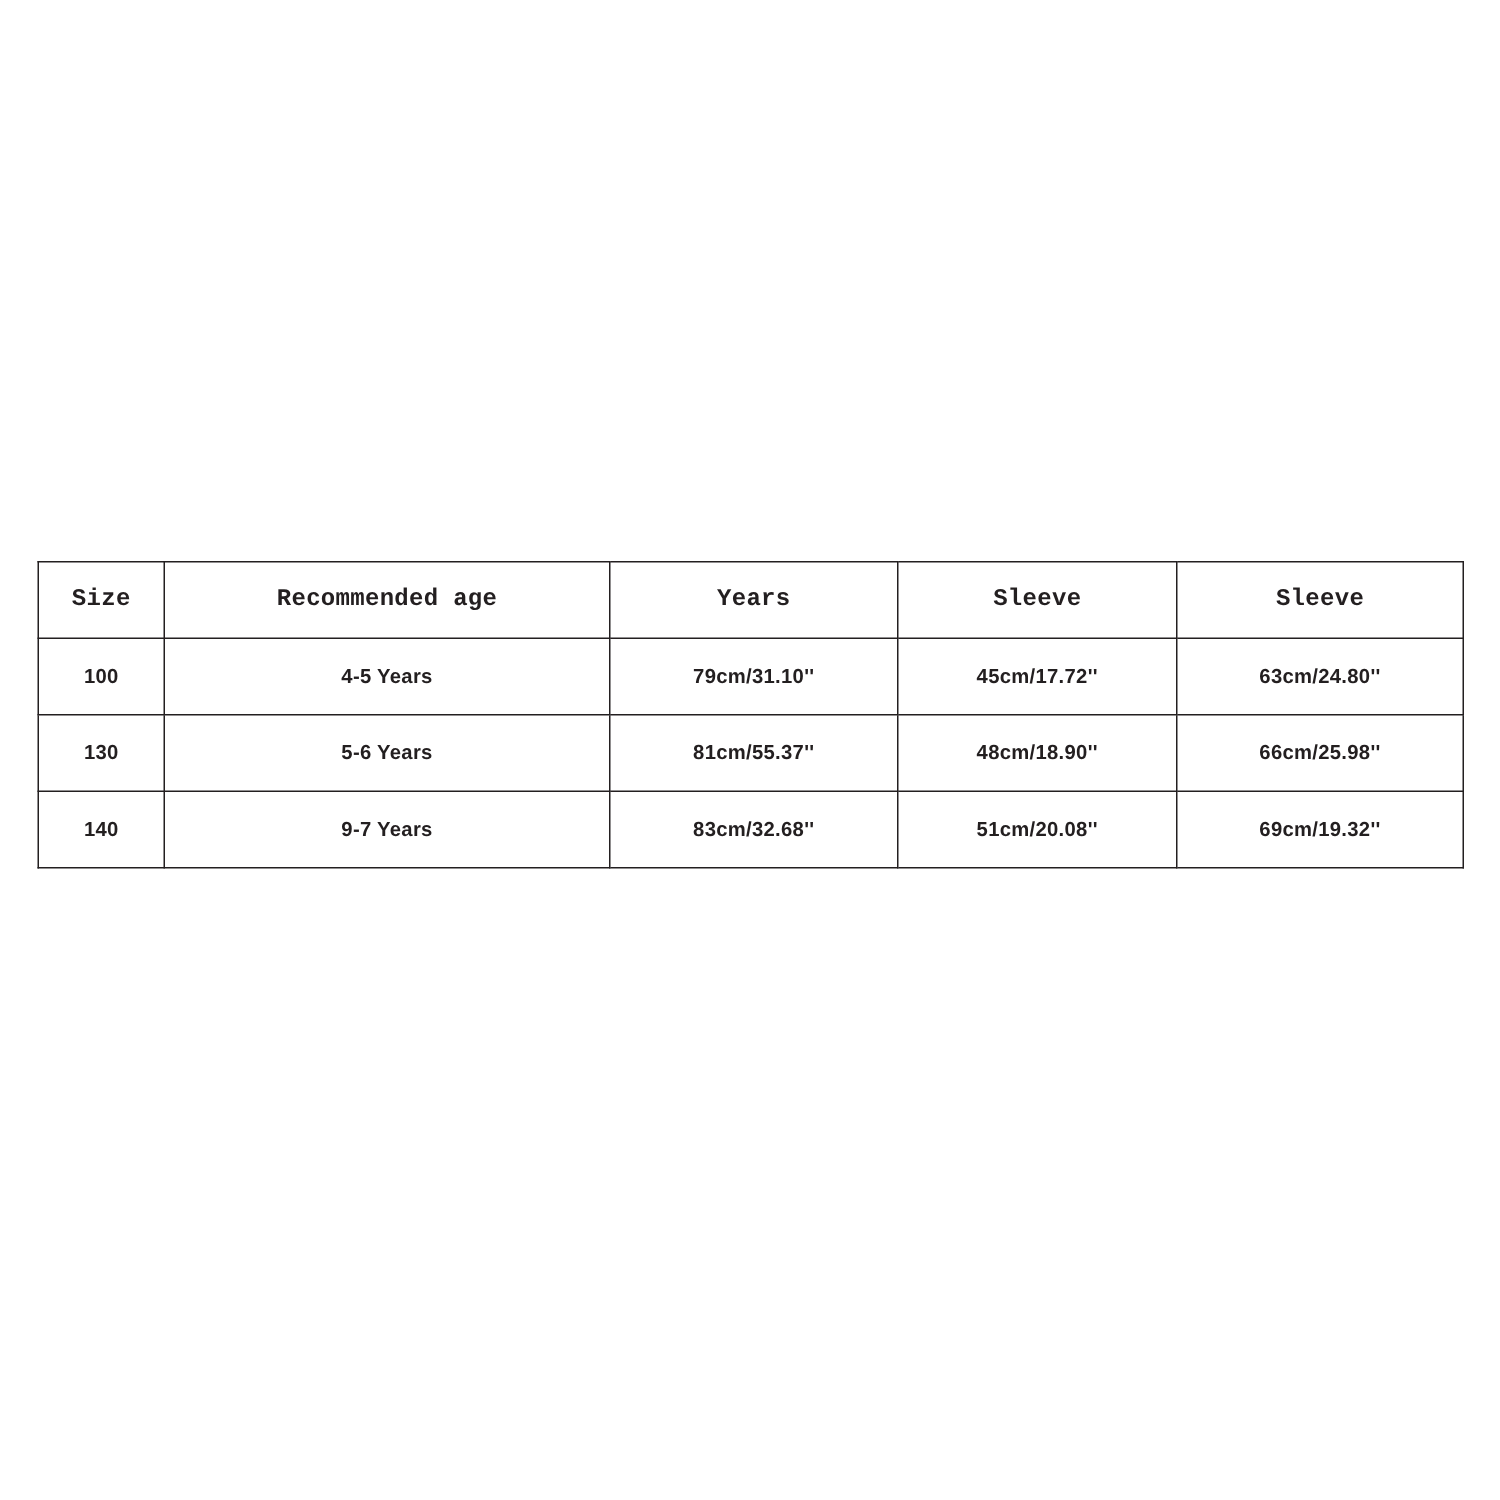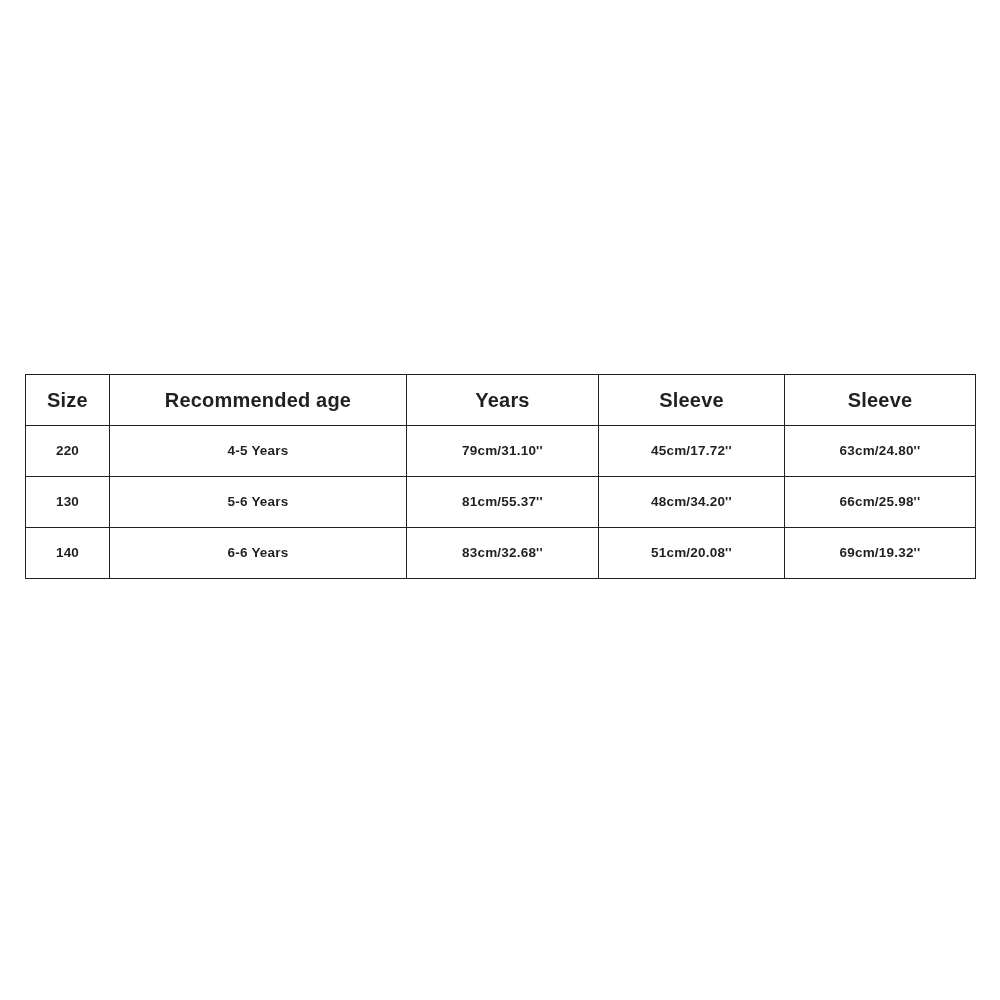--- a/index.html
+++ b/index.html
@@ -33,21 +33,22 @@
     padding: 0 4px;
     text-align: center;
     vertical-align: middle;
     font-size: 13.5px;
     font-weight: bold;
     color: #231f20;
     letter-spacing: 0.2px;
     line-height: 1.2;
   }
   table.size-chart th {
-    font-size: 20px;
+    font-size: 16px;
+    font-family: Liberation Mono, monospace;
   }
   col.c-size     { width: 84px; }
   col.c-age      { width: 297px; }
   col.c-bust     { width: 192px; }
   col.c-sleeve   { width: 186px; }
   col.c-length   { width: 191px; }
 </style>
 </head>
 <body>
 
@@ -64,35 +65,35 @@
       <tr>
         <th>Size</th>
         <th>Recommended age</th>
         <th>Years</th>
         <th>Sleeve</th>
         <th>Sleeve</th>
       </tr>
     </thead>
     <tbody>
       <tr>
-        <td>220</td>
+        <td>100</td>
         <td>4-5 Years</td>
         <td>79cm/31.10''</td>
         <td>45cm/17.72''</td>
         <td>63cm/24.80''</td>
       </tr>
       <tr>
         <td>130</td>
         <td>5-6 Years</td>
         <td>81cm/55.37''</td>
-        <td>48cm/34.20''</td>
+        <td>48cm/18.90''</td>
         <td>66cm/25.98''</td>
       </tr>
       <tr>
         <td>140</td>
-        <td>6-6 Years</td>
+        <td>9-7 Years</td>
         <td>83cm/32.68''</td>
         <td>51cm/20.08''</td>
         <td>69cm/19.32''</td>
       </tr>
     </tbody>
   </table>
 </div>
 
 </body></html>

